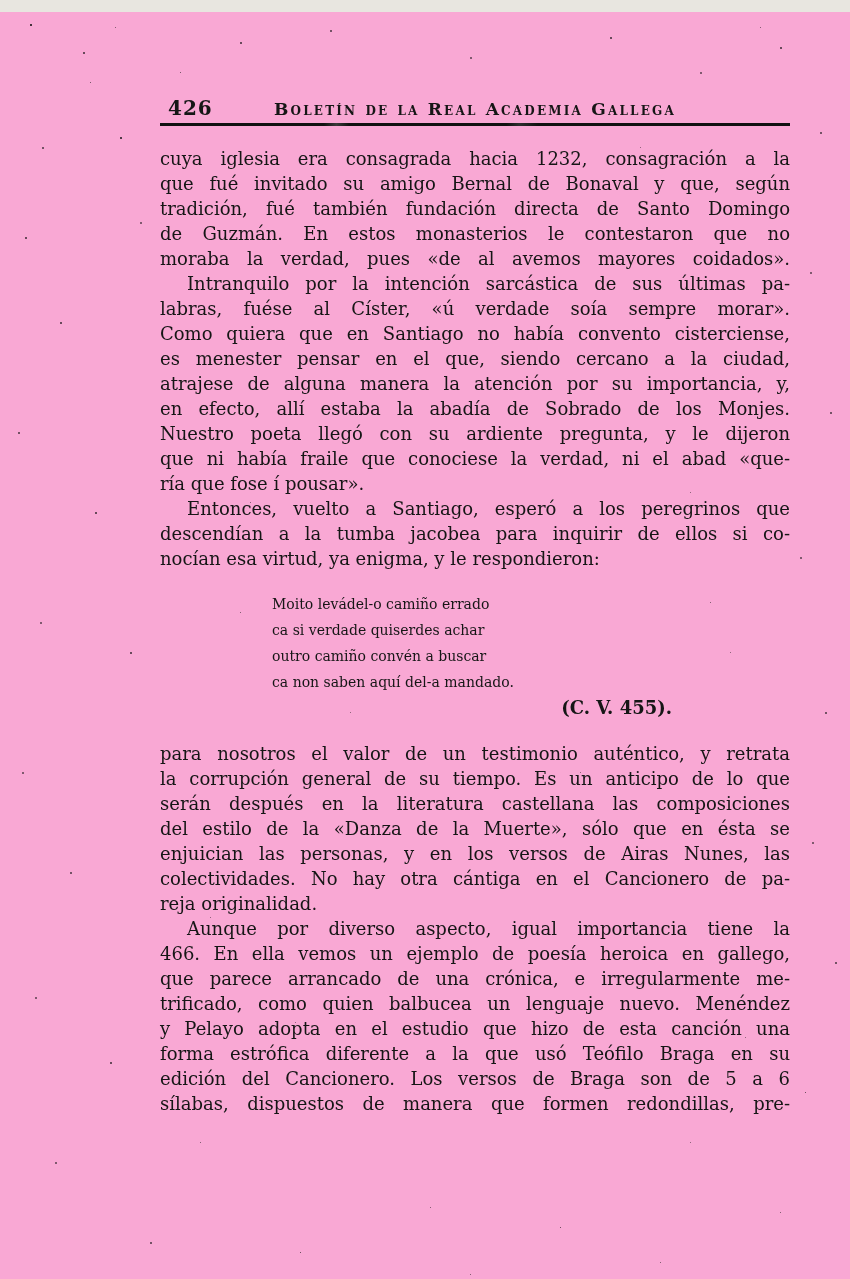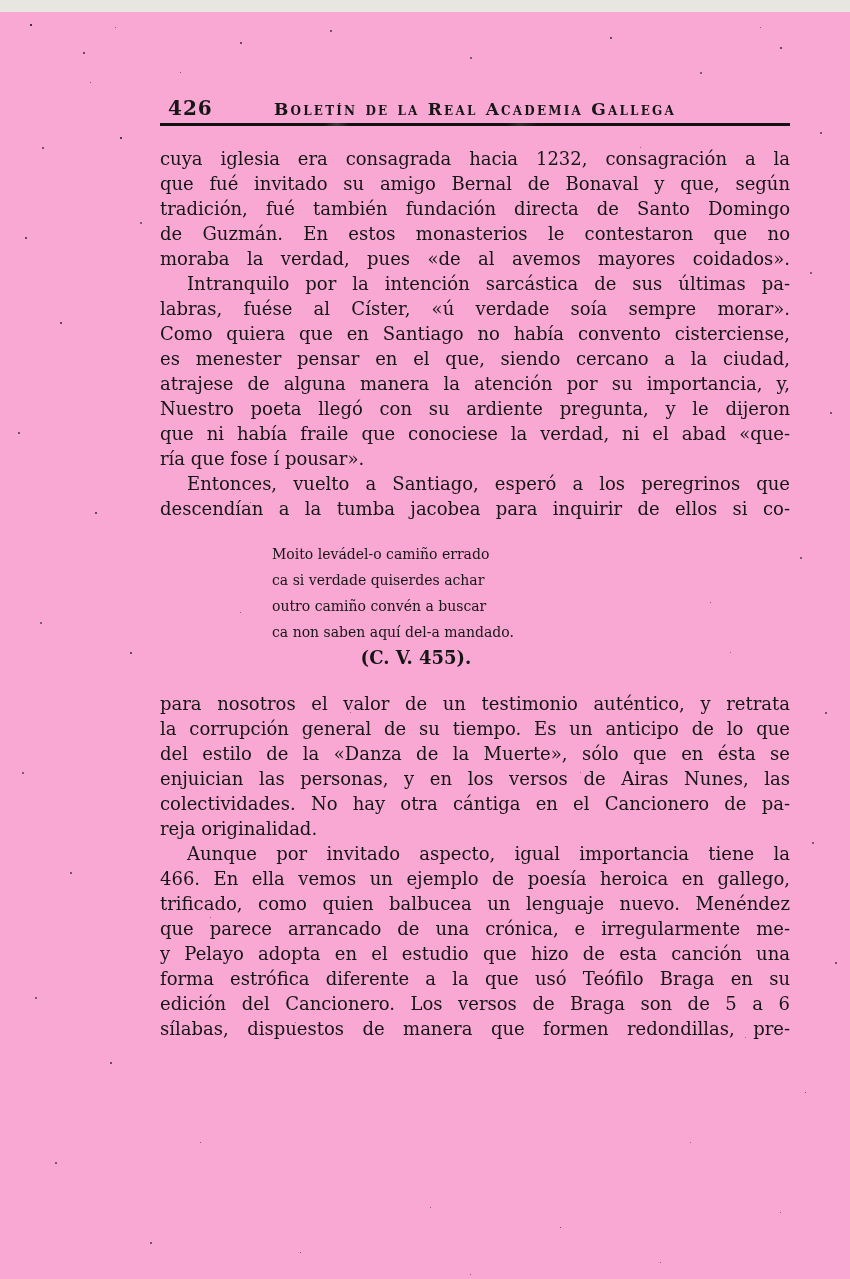--- a/index.html
+++ b/index.html
@@ -68,21 +68,21 @@
   .vline {
     display: block;
     font-size: 14px;
     line-height: 26px;
     text-align: left;
   }
   .citation {
     font-size: 18px;
     font-weight: bold;
     line-height: 26px;
-    text-align: center;
+    text-align: right;
     padding-right: 118px;
   }
   .after-verse { margin-top: 20px; }
 
   
   .speck-a, .speck-b {
     position: absolute; left: 0; top: 0;
     width: 2px; height: 2px;
     background: transparent;
     pointer-events: none;
@@ -144,48 +144,51 @@
         <span class="line">tradición, fué también fundación directa de Santo Domingo</span>
         <span class="line">de Guzmán. En estos monasterios le contestaron que no</span>
         <span class="line">moraba la verdad, pues «de al avemos mayores coidados».</span>
       </p>
       <p class="para">
         <span class="line indent">Intranquilo por la intención sarcástica de sus últimas pa-</span>
         <span class="line">labras, fuése al Císter, «ú verdade soía sempre morar».</span>
         <span class="line">Como quiera que en Santiago no había convento cisterciense,</span>
         <span class="line">es menester pensar en el que, siendo cercano a la ciudad,</span>
         <span class="line">atrajese de alguna manera la atención por su importancia, y,</span>
+        <span class="line">en efecto, allí estaba la abadía de Sobrado de los Monjes.</span>
         <span class="line">Nuestro poeta llegó con su ardiente pregunta, y le dijeron</span>
         <span class="line">que ni había fraile que conociese la verdad, ni el abad «que-</span>
         <span class="line last">ría que fose í pousar».</span>
       </p>
       <p class="para">
         <span class="line indent">Entonces, vuelto a Santiago, esperó a los peregrinos que</span>
         <span class="line">descendían a la tumba jacobea para inquirir de ellos si co-</span>
+        <span class="line last">nocían esa virtud, ya enigma, y le respondieron:</span>
       </p>
       <div class="verse" id="verse-block">
         <span class="vline">Moito levádel-o camiño errado</span>
         <span class="vline">ca si verdade quiserdes achar</span>
         <span class="vline">outro camiño convén a buscar</span>
         <span class="vline">ca non saben aquí del-a mandado.</span>
       </div>
     <div class="citation">(C. V. 455).</div>
 
   <p class="para after-verse">
         <span class="line">para nosotros el valor de un testimonio auténtico, y retrata</span>
         <span class="line">la corrupción general de su tiempo. Es un anticipo de lo que</span>
+        <span class="line">serán después en la literatura castellana las composiciones</span>
         <span class="line">del estilo de la «Danza de la Muerte», sólo que en ésta se</span>
         <span class="line">enjuician las personas, y en los versos de Airas Nunes, las</span>
         <span class="line">colectividades. No hay otra cántiga en el Cancionero de pa-</span>
         <span class="line last">reja originalidad.</span>
       </p>
       <p class="para">
-        <span class="line indent">Aunque por invitado aspecto, igual importancia tiene la</span>
+        <span class="line indent">Aunque por diverso aspecto, igual importancia tiene la</span>
         <span class="line">466. En ella vemos un ejemplo de poesía heroica en gallego,</span>
+        <span class="line">que parece arrancado de una crónica, e irregularmente me-</span>
         <span class="line">trificado, como quien balbucea un lenguaje nuevo. Menéndez</span>
-        <span class="line">que parece arrancado de una crónica, e irregularmente me-</span>
         <span class="line">y Pelayo adopta en el estudio que hizo de esta canción una</span>
         <span class="line">forma estrófica diferente a la que usó Teófilo Braga en su</span>
         <span class="line">edición del Cancionero. Los versos de Braga son de 5 a 6</span>
         <span class="line">sílabas, dispuestos de manera que formen redondillas, pre-</span>
       </p>
     </div>
 </div>
 
 </body></html>

